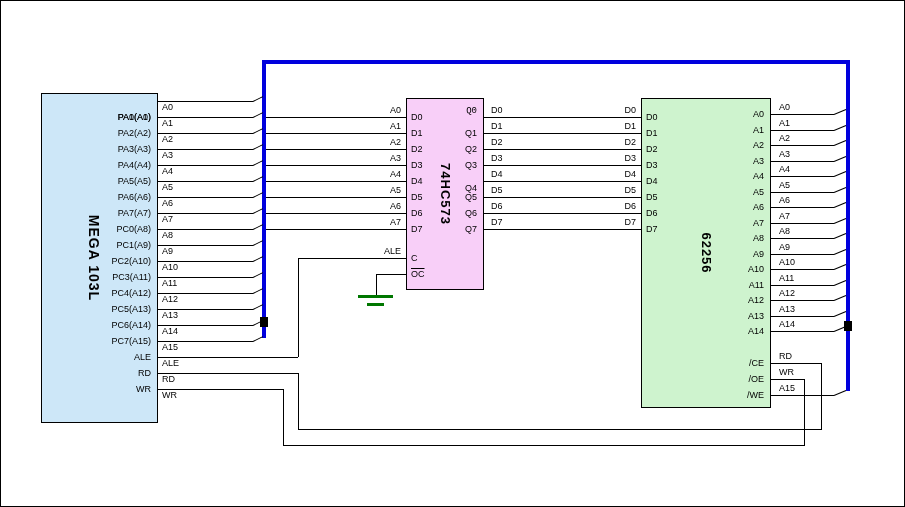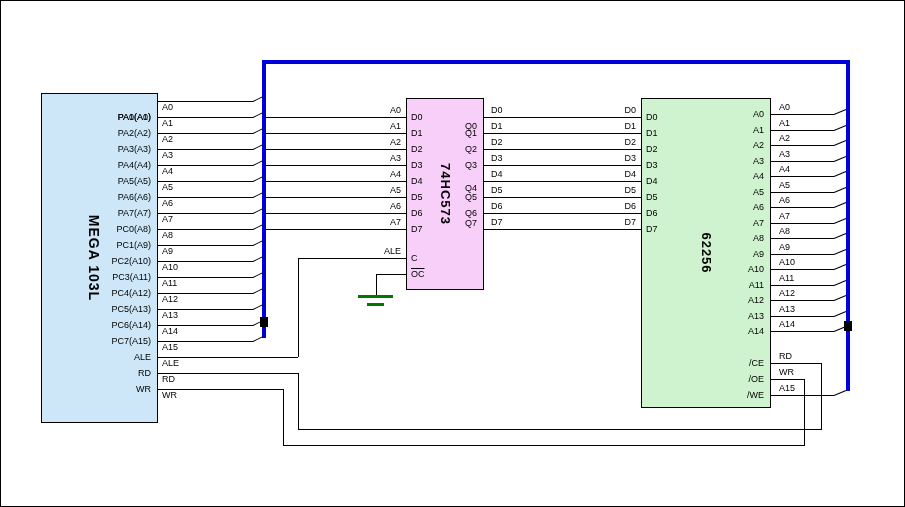--- a/index.html
+++ b/index.html
@@ -117,21 +117,21 @@
     <span class="lbl" style="top: 374px; left: 161px;">RD</span>
     <span class="pin" style="top: 383px; right: 753px;">WR</span>
     <span class="wire" style="left: 157px; top: 388px; width: 125px; height: 1px;"></span>
     <span class="wire" style="left: 282px; top: 388px; width: 1px; height: 56px;"></span>
     <span class="wire" style="left: 282px; top: 444px; width: 522px; height: 1px;"></span>
     <span class="wire" style="left: 803px; top: 378px; width: 1px; height: 66px;"></span>
     <span class="lbl" style="top: 390px; left: 161px;">WR</span>
     <span class="wire" style="left: 265px; top: 116px; width: 140px; height: 1px;"></span>
     <span class="lbl" style="top: 105px; right: 503px;">A0</span>
     <span class="pin" style="top: 111px; left: 410px;">D0</span>
-    <span class="pin" style="top: 120px; right: 427px;">Q0</span>
+    <span class="pin" style="top: 105px; right: 427px; font-family: Liberation Mono, monospace;">Q0</span>
     <span class="wire" style="left: 483px; top: 116px; width: 157px; height: 1px;"></span>
     <span class="lbl" style="top: 105px; left: 490px;">D0</span>
     <span class="lbl" style="top: 105px; right: 268px;">D0</span>
     <span class="pin" style="top: 111px; left: 645px;">D0</span>
     <span class="wire" style="left: 265px; top: 132px; width: 140px; height: 1px;"></span>
     <span class="lbl" style="top: 121px; right: 503px;">A1</span>
     <span class="pin" style="top: 127px; left: 410px;">D1</span>
     <span class="pin" style="top: 127px; right: 427px;">Q1</span>
     <span class="wire" style="left: 483px; top: 132px; width: 157px; height: 1px;"></span>
     <span class="lbl" style="top: 121px; left: 490px;">D1</span>
@@ -173,21 +173,21 @@
     <span class="lbl" style="top: 201px; right: 503px;">A6</span>
     <span class="pin" style="top: 207px; left: 410px;">D6</span>
     <span class="pin" style="top: 207px; right: 427px;">Q6</span>
     <span class="wire" style="left: 483px; top: 212px; width: 157px; height: 1px;"></span>
     <span class="lbl" style="top: 201px; left: 490px;">D6</span>
     <span class="lbl" style="top: 201px; right: 268px;">D6</span>
     <span class="pin" style="top: 207px; left: 645px;">D6</span>
     <span class="wire" style="left: 265px; top: 228px; width: 140px; height: 1px;"></span>
     <span class="lbl" style="top: 217px; right: 503px;">A7</span>
     <span class="pin" style="top: 223px; left: 410px;">D7</span>
-    <span class="pin" style="top: 217px; right: 427px;">Q7</span>
+    <span class="pin" style="top: 223px; right: 427px;">Q7</span>
     <span class="wire" style="left: 483px; top: 228px; width: 157px; height: 1px;"></span>
     <span class="lbl" style="top: 217px; left: 490px;">D7</span>
     <span class="lbl" style="top: 217px; right: 268px;">D7</span>
     <span class="pin" style="top: 223px; left: 645px;">D7</span>
     <span class="pin" style="top: 252px; left: 410px;">C</span>
     <span class="pin ov" style="top: 268px; left: 410px;">OC</span>
     <span class="wire" style="left: 375px; top: 273px; width: 30px; height: 1px;"></span>
     <span class="wire" style="left: 375px; top: 273px; width: 1px; height: 22px;"></span>
     <span class="gnd" style="left: 357px; top: 294px; width: 35px; height: 3px; background: rgb(0, 119, 0);"></span>
     <span class="gnd" style="left: 366px; top: 302px; width: 17px; height: 3px; background: rgb(0, 119, 0);"></span>

